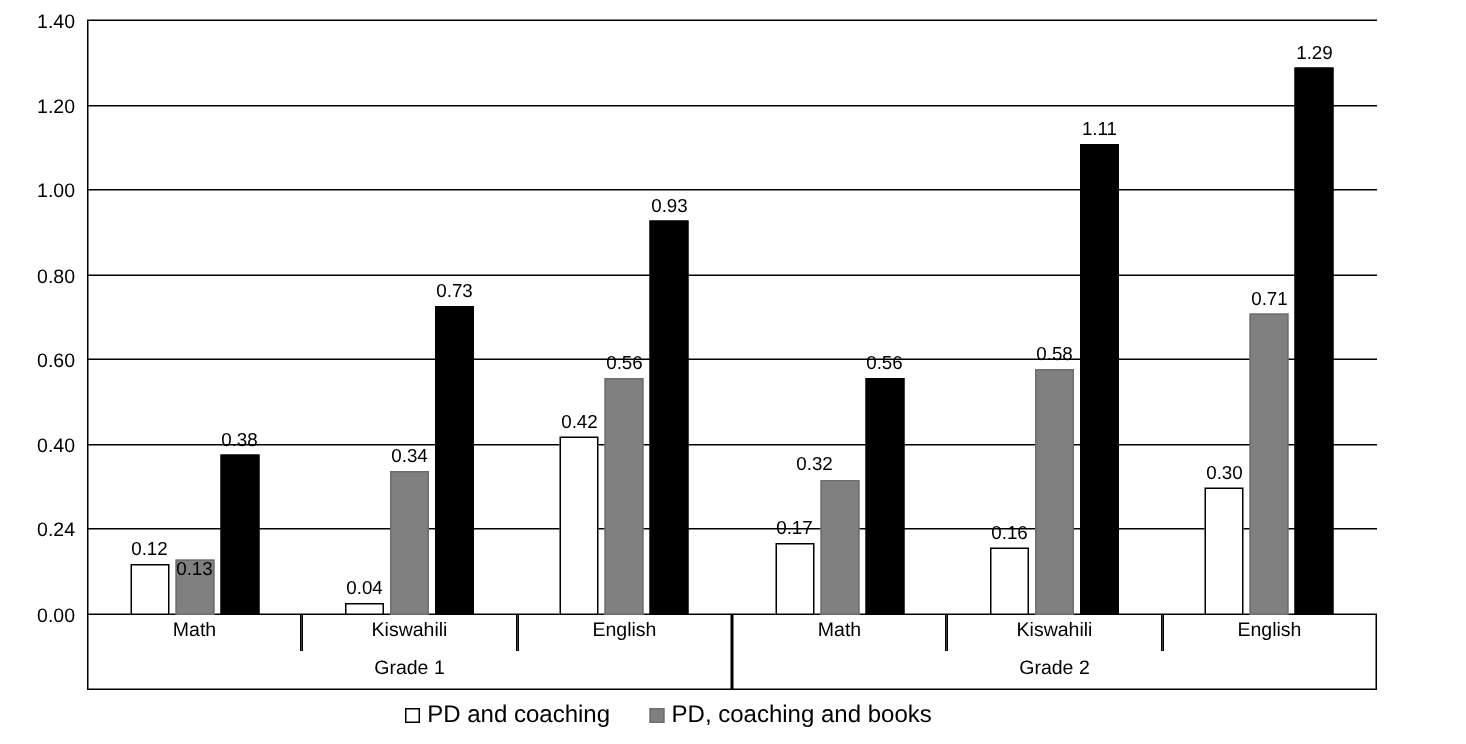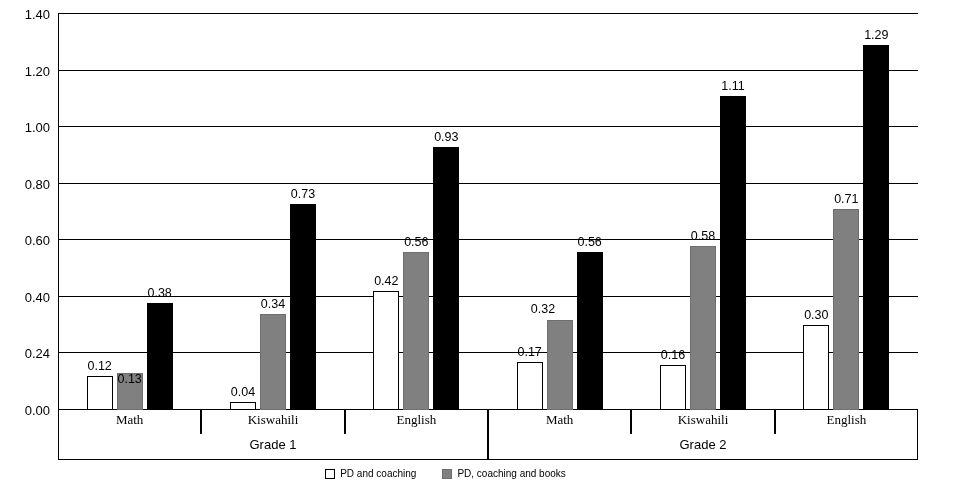--- a/index.html
+++ b/index.html
@@ -99,21 +99,20 @@
     border-left: 1px solid #000000;
     border-right: 1px solid #000000;
   }
   .cat-label {
     position: absolute;
     top: 2px;
     font-size: 13px;
     text-align: left;
     transform: translateX(-50%);
     white-space: nowrap;
-    font-family: Liberation Serif, serif;
   }
   .group-box {
     position: absolute;
     top: 24px;
     height: 26px;
     box-sizing: border-box;
     border-left: 1px solid #000000;
     border-right: 1px solid #000000;
     border-bottom: 1px solid #000000;
   }
@@ -128,21 +127,21 @@
   
   .legend {
     position: absolute;
     left: 0;
     top: 468px;
     width: 891px;
     display: flex;
     justify-content: center;
     align-items: center;
     gap: 26px;
-    font-size: 10px;
+    font-size: 16px;
   }
   .legend-item {
     display: flex;
     align-items: center;
     gap: 5px;
     white-space: nowrap;
   }
   .legend-swatch {
     width: 10px;
     height: 10px;

